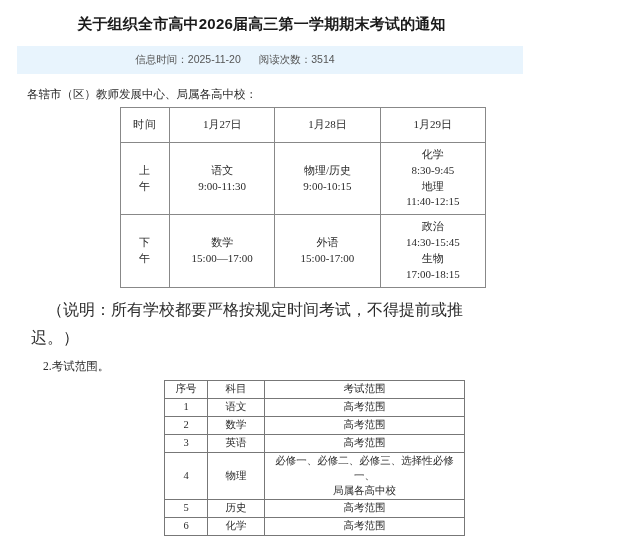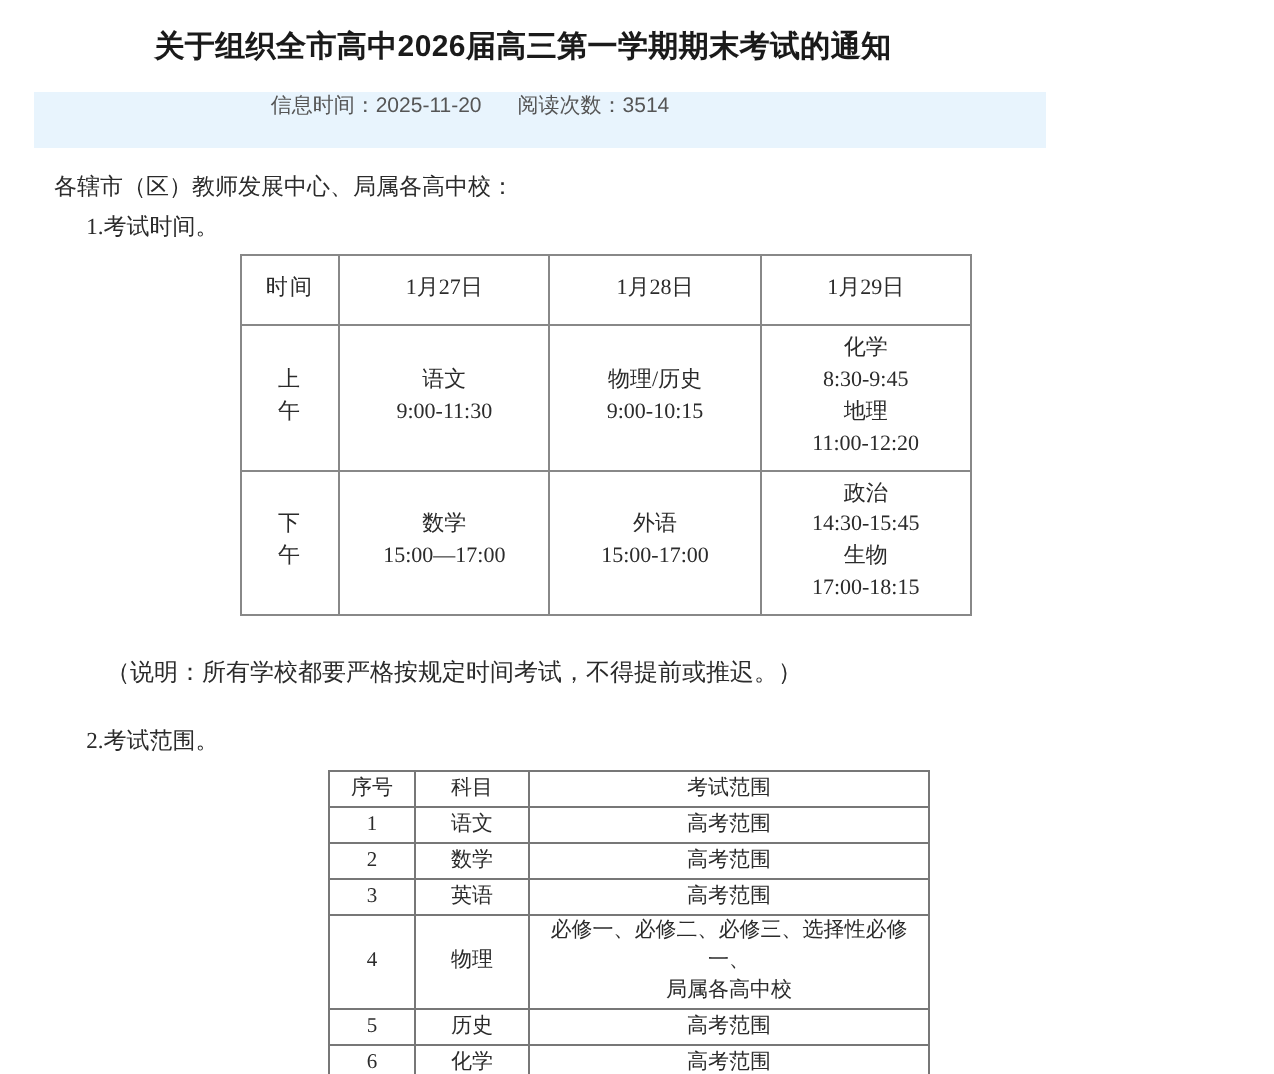--- a/index.html
+++ b/index.html
@@ -33,20 +33,21 @@
     padding: 14px 40px 12px 40px;
     line-height: 1.3;
   }
 
   
   .info-bar {
     margin: 0 0 0 17px;
     background: #e8f4fd;
     height: 28px;
     display: flex;
+    align-items: center;
     justify-content: center;
     gap: 18px;
     font-family: "Liberation Sans", "DejaVu Sans", sans-serif;
     font-size: 10.5px;
     color: #555555;
     padding-right: 70px;
   }
   .info-item {
     white-space: nowrap;
   }
@@ -62,23 +63,23 @@
     margin: 0;
     text-align: justify;
   }
   .para.indent {
     text-indent: 2em;
   }
   .para.sub-indent {
     text-indent: 1.4em;
   }
   .note-line {
-    margin: 14px;
+    margin: 4px;
     text-indent: 1em;
-    font-size: 12px;
+    font-size: 16px;
     line-height: 1.75;
   }
 
   
   .sched-wrap {
     margin-top: 3px;
     padding-left: 120px;
   }
   table.sched {
     border-collapse: collapse;
@@ -151,21 +152,20 @@
   <div class="info-bar">
     <span class="info-item">信息时间：2025-11-20</span>
     <span class="info-item">阅读次数：3514</span>
   </div>
 
   <div class="body-wrap">
 
     <p class="para">各辖市（区）教师发展中心、局属各高中校：</p>
 
 
-    <p class="para sub-indent">1.考试时间。</p>
   </div>
 
   <div class="sched-wrap">
     <table class="sched">
       <tbody>
         <tr>
           <td class="head rowlabel">时间</td>
           <td class="head">1月27日</td>
           <td class="head">1月28日</td>
           <td class="head">1月29日</td>
@@ -181,21 +181,21 @@
             <span class="cell-sub">9:00-11:30</span>
           </td>
           <td class="body-cell">
             <span class="cell-name">物理/历史</span>
             <span class="cell-sub">9:00-10:15</span>
           </td>
           <td class="body-cell">
             <span class="cell-name">化学</span>
             <span class="cell-sub">8:30-9:45</span>
             <span class="cell-name">地理</span>
-            <span class="cell-sub">11:00-12:20</span>
+            <span class="cell-sub">11:40-12:15</span>
           </td>
         </tr>
 
         <tr>
           <td class="rowlabel vert2">
             <span class="cell-name">下</span>
             <span class="cell-name">午</span>
           </td>
           <td class="body-cell">
             <span class="cell-name">数学</span>

